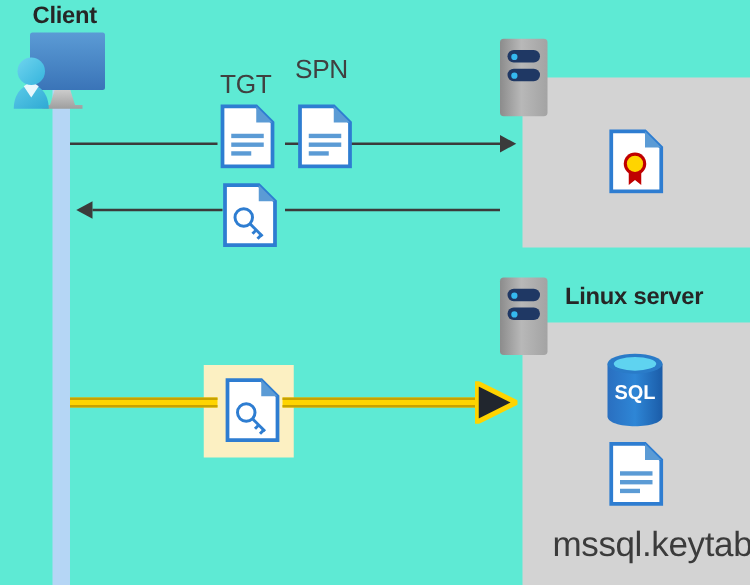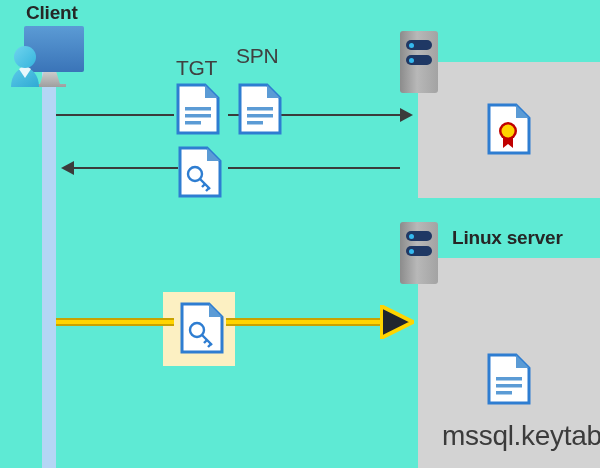--- a/index.html
+++ b/index.html
@@ -218,20 +218,35 @@
 
   <div class="abs panel" id="linux-panel"></div>
 
   <div class="abs rack" id="linux-rack">
     <div class="rack-pill p1"></div>
     <div class="rack-pill p2"></div>
   </div>
 
   <div class="abs title" id="linux-title">Linux server</div>
 
+  <div class="abs" id="sql-icon">
+    <svg width="50" height="62" viewBox="0 0 50 62">
+      <defs>
+        <linearGradient id="gSql" x1="0" y1="0" x2="1" y2="0">
+          <stop offset="0%" stop-color="#2a6fc0"></stop>
+          <stop offset="50%" stop-color="#2e86d6"></stop>
+          <stop offset="100%" stop-color="#1b5ca8"></stop>
+        </linearGradient>
+      </defs>
+      <path d="M3 10 h44 v42 c0 5 -10 8 -22 8 c-12 0 -22 -3 -22 -8 z" fill="url(#gSql)"></path>
+      <ellipse cx="25" cy="10" rx="22" ry="8" fill="#2a7bc8"></ellipse>
+      <ellipse cx="25" cy="10" rx="17" ry="5.5" fill="#5fd3f0"></ellipse>
+      <text x="25" y="38" font-family="Liberation Sans, sans-serif" font-size="16" font-weight="bold" fill="#ffffff" text-anchor="middle">SQL</text>
+    </svg>
+  </div>
 
   <div class="doc" id="doc-keytab">
     <svg width="44" height="52" viewBox="0 0 44 52">
       <path d="M2 2 h27 l13 13 v35 h-40 z" fill="#ffffff" stroke="#2e7dd1" stroke-width="3"></path>
       <path d="M29 2 l13 13 h-13 z" fill="#5b9bd5"></path>
       <rect x="9" y="24" width="26" height="3.5" fill="#5b9bd5"></rect>
       <rect x="9" y="31" width="26" height="3.5" fill="#5b9bd5"></rect>
       <rect x="9" y="38" width="16" height="3.5" fill="#5b9bd5"></rect>
     </svg>
   </div>

